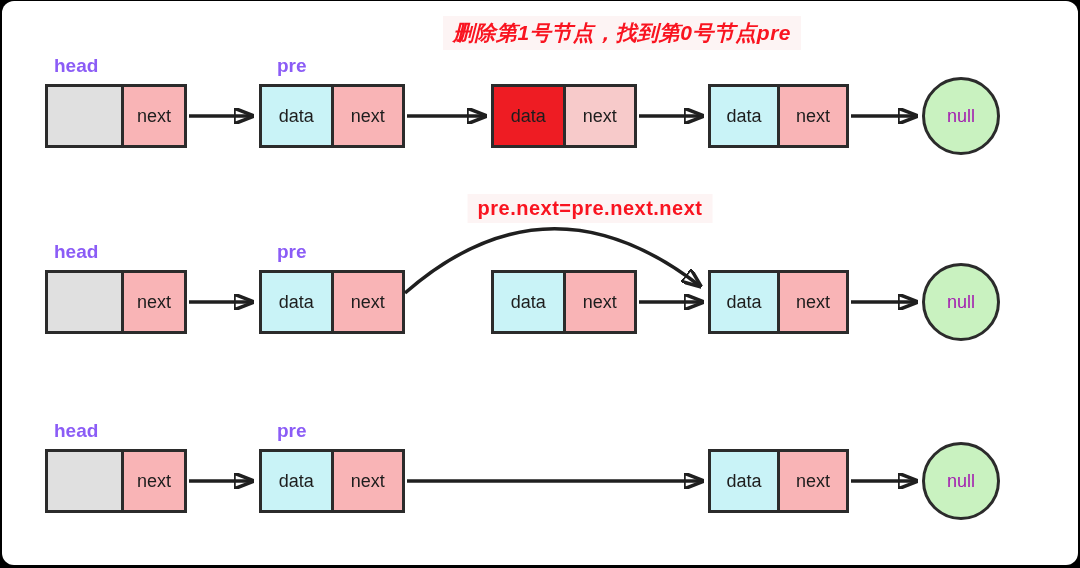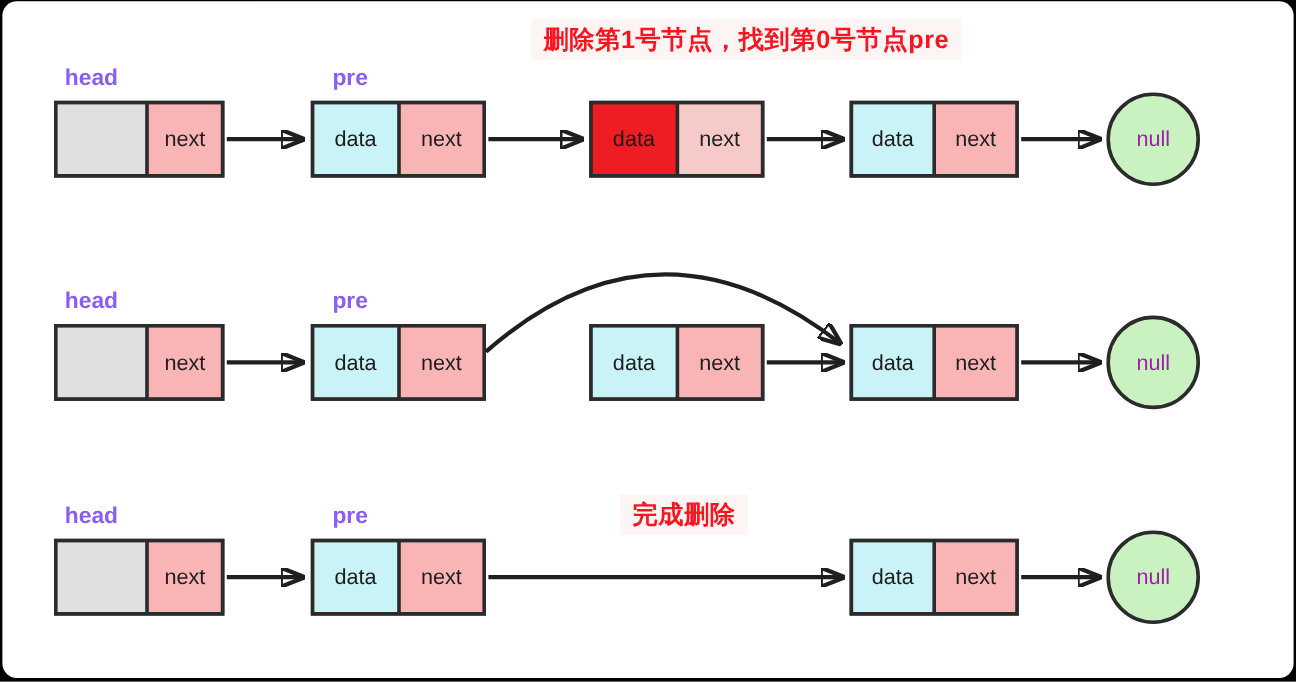--- a/index.html
+++ b/index.html
@@ -10,21 +10,21 @@
   .canvas{
     position:absolute;left:2px;top:1px;right:2px;bottom:3px;
     background:#ffffff;border-radius:12px;
   }
   .stage{position:absolute;inset:0;}
   .step-title{
     position:absolute;transform:translateX(-50%);
     font-weight:bold;color:#f91420;background:#fdf4f4;
     padding:3px 10px;white-space:nowrap;letter-spacing:.5px;
   }
-  .t-lg{font-size:21px;}
+  .t-lg{font-size:21px;font-style:italic;}
   .t-md{font-size:20px;}
   .node-label{
     position:absolute;font-weight:bold;font-size:19px;color:#8b5cf6;
   }
   .node{
     position:absolute;height:64px;box-sizing:border-box;
     display:flex;gap:3px;background:#2b2b2b;border:3px solid #2b2b2b;
   }
   .cell{
     flex:1;display:flex;align-items:center;justify-content:center;
@@ -71,20 +71,21 @@
     <div class="cell cell-pink-light">next</div>
   </div>
 
   <div class="node" style="left:708px;top:84px;width:141px;">
     <div class="cell cell-data">data</div>
     <div class="cell cell-next">next</div>
   </div>
 
   <div class="null-circle" style="left:922px;top:77px;">null</div>
 
+  <div class="step-title t-md" style="left:590px;top:194px;">pre.next=pre.next.next</div>
 
   <div class="node-label" style="left:54px;top:241px;">head</div>
   <div class="node-label" style="left:277px;top:241px;">pre</div>
 
   <div class="node" style="left:45px;top:270px;width:142px;">
     <div class="cell cell-empty"></div>
     <div class="cell cell-next">next</div>
   </div>
 
   <div class="node" style="left:259px;top:270px;width:146px;">
@@ -97,21 +98,20 @@
     <div class="cell cell-next">next</div>
   </div>
 
   <div class="node" style="left:708px;top:270px;width:141px;">
     <div class="cell cell-data">data</div>
     <div class="cell cell-next">next</div>
   </div>
 
   <div class="null-circle" style="left:922px;top:263px;">null</div>
 
-  <div class="step-title t-lg" style="left:570px;top:412px;">完成删除</div>
 
   <div class="node-label" style="left:54px;top:420px;">head</div>
   <div class="node-label" style="left:277px;top:420px;">pre</div>
 
   <div class="node" style="left:45px;top:449px;width:142px;">
     <div class="cell cell-empty"></div>
     <div class="cell cell-next">next</div>
   </div>
 
   <div class="node" style="left:259px;top:449px;width:146px;">

